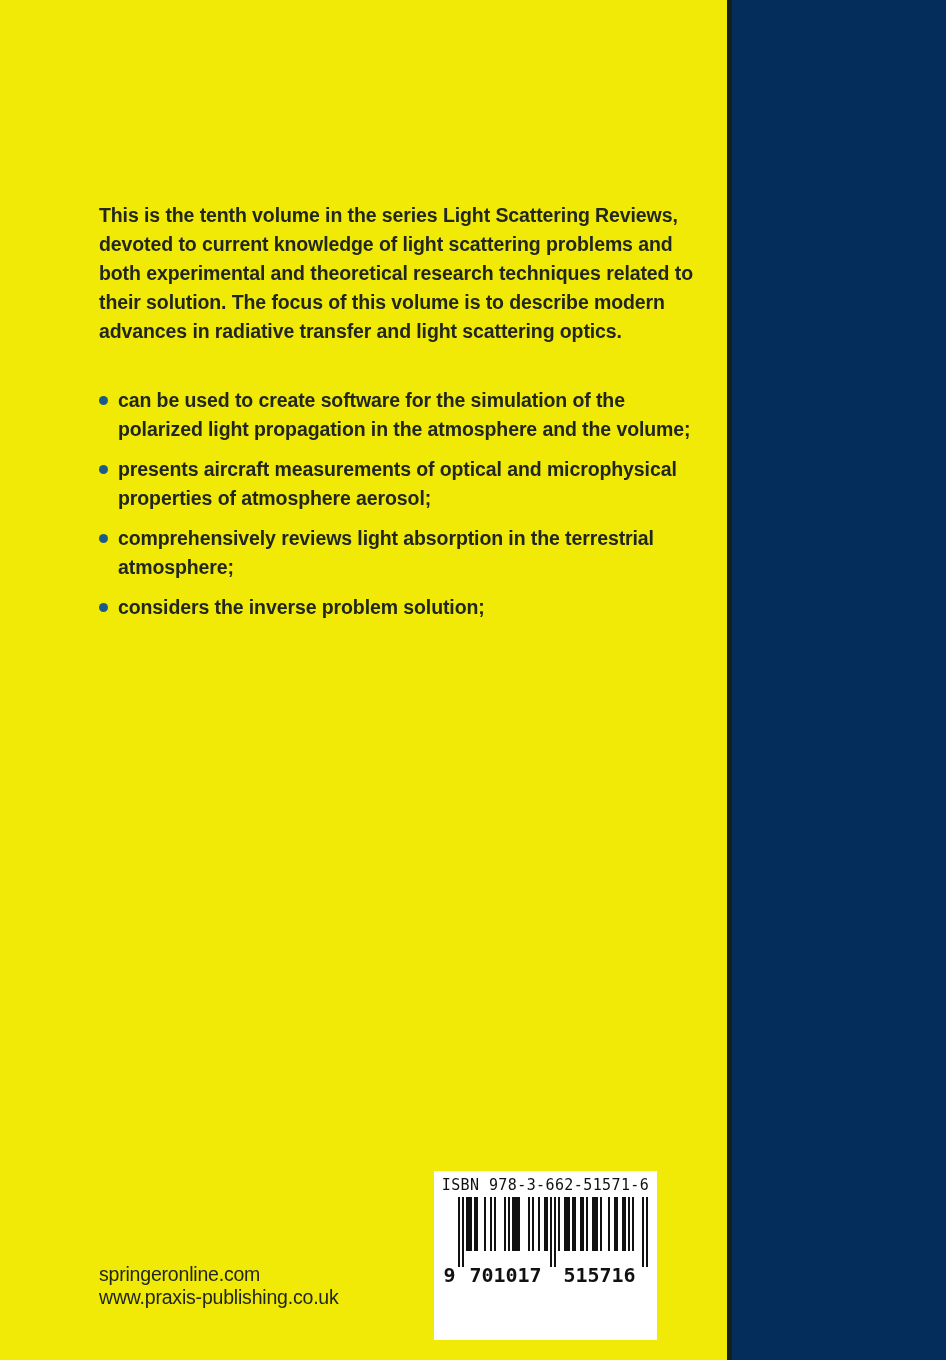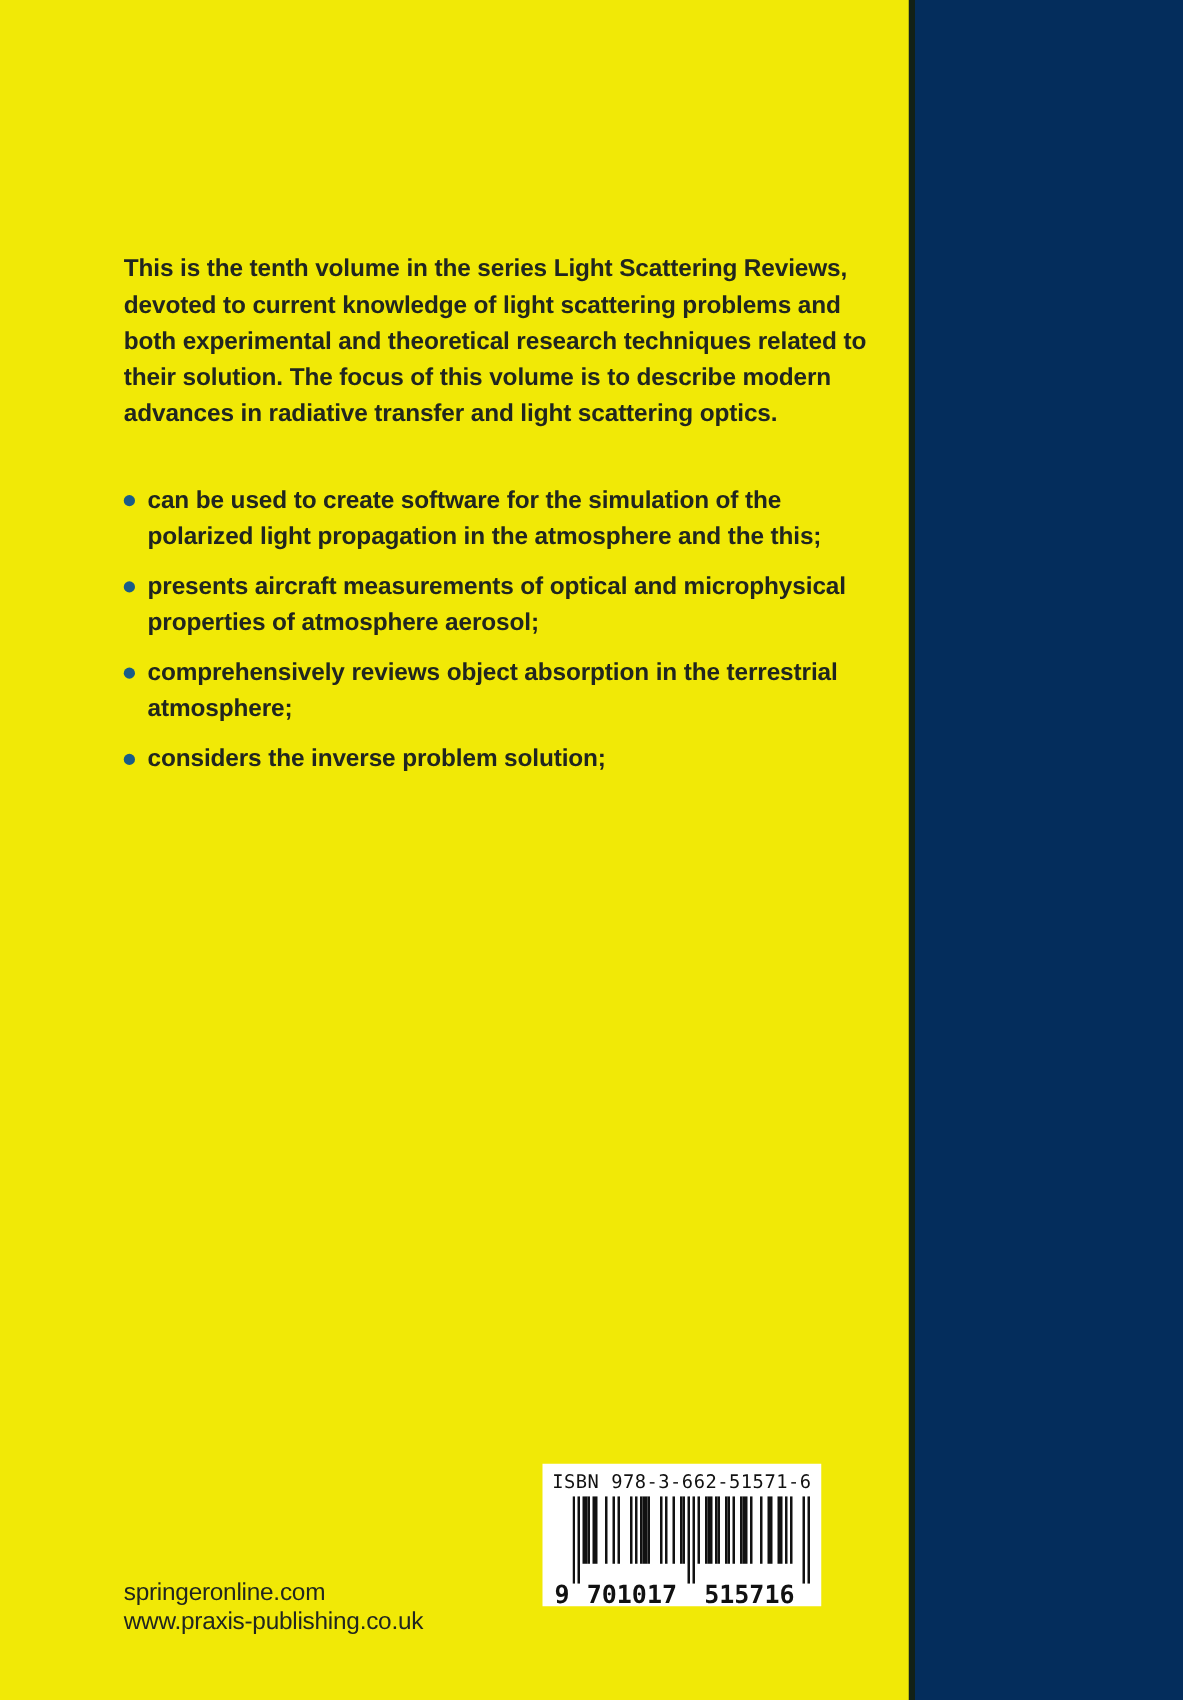--- a/index.html
+++ b/index.html
@@ -48,21 +48,21 @@
     line-height: 29px; letter-spacing: -0.1px;
     max-width: 578px;
   }
   .dot {
     position: absolute; left: 0; top: 10px;
     width: 9px; height: 9px; border-radius: 50%;
     background: var(--bullet, #1a5c87);
   }
   .barcode-box {
     position: absolute; left: 434px; top: 1171px;
-    width: 223px; height: 114px;
+    width: 223px; height: 169px;
     background: #ffffff;
     color: #111111;
   }
   .isbn-label {
     margin-top: 5px;
     text-align: center;
     font-family: "DejaVu Sans Mono", monospace;
     font-size: 15px; letter-spacing: 0.4px;
     white-space: nowrap;
   }
@@ -92,23 +92,23 @@
 <body>
 
 <div class="cover">
 
   <div class="seam"></div>
   <div class="spine"></div>
 
   <div class="blurb">
     <p class="lead">This is the tenth volume in the series Light Scattering Reviews, devoted to current knowledge of light scattering problems and both experimental and theoretical research techniques related to their solution. The focus of this volume is to describe modern advances in radiative transfer and light scattering optics.</p>
     <ul class="bullets">
-      <li><span class="dot"></span><span>can be used to create software for the simulation of the polarized light propagation in the atmosphere and the this;</span></li>
+      <li><span class="dot"></span><span>can be used to create software for the simulation of the polarized light propagation in the atmosphere and the volume;</span></li>
       <li><span class="dot"></span><span>presents aircraft measurements of optical and microphysical properties of atmosphere aerosol;</span></li>
-      <li><span class="dot"></span><span>comprehensively reviews object absorption in the terrestrial atmosphere;</span></li>
+      <li><span class="dot"></span><span>comprehensively reviews light absorption in the terrestrial atmosphere;</span></li>
       <li><span class="dot"></span><span>considers the inverse problem solution;</span></li>
     </ul>
   </div>
 
   <div class="barcode-box">
     <div class="isbn-label">ISBN 978-3-662-51571-6</div>
     <div class="bars-area">
       <svg id="barcode-svg" width="190" height="70">
           <rect x="0" y="0" width="2" height="70" fill="#111111"></rect>
           <rect x="4" y="0" width="2" height="70" fill="#111111"></rect>

